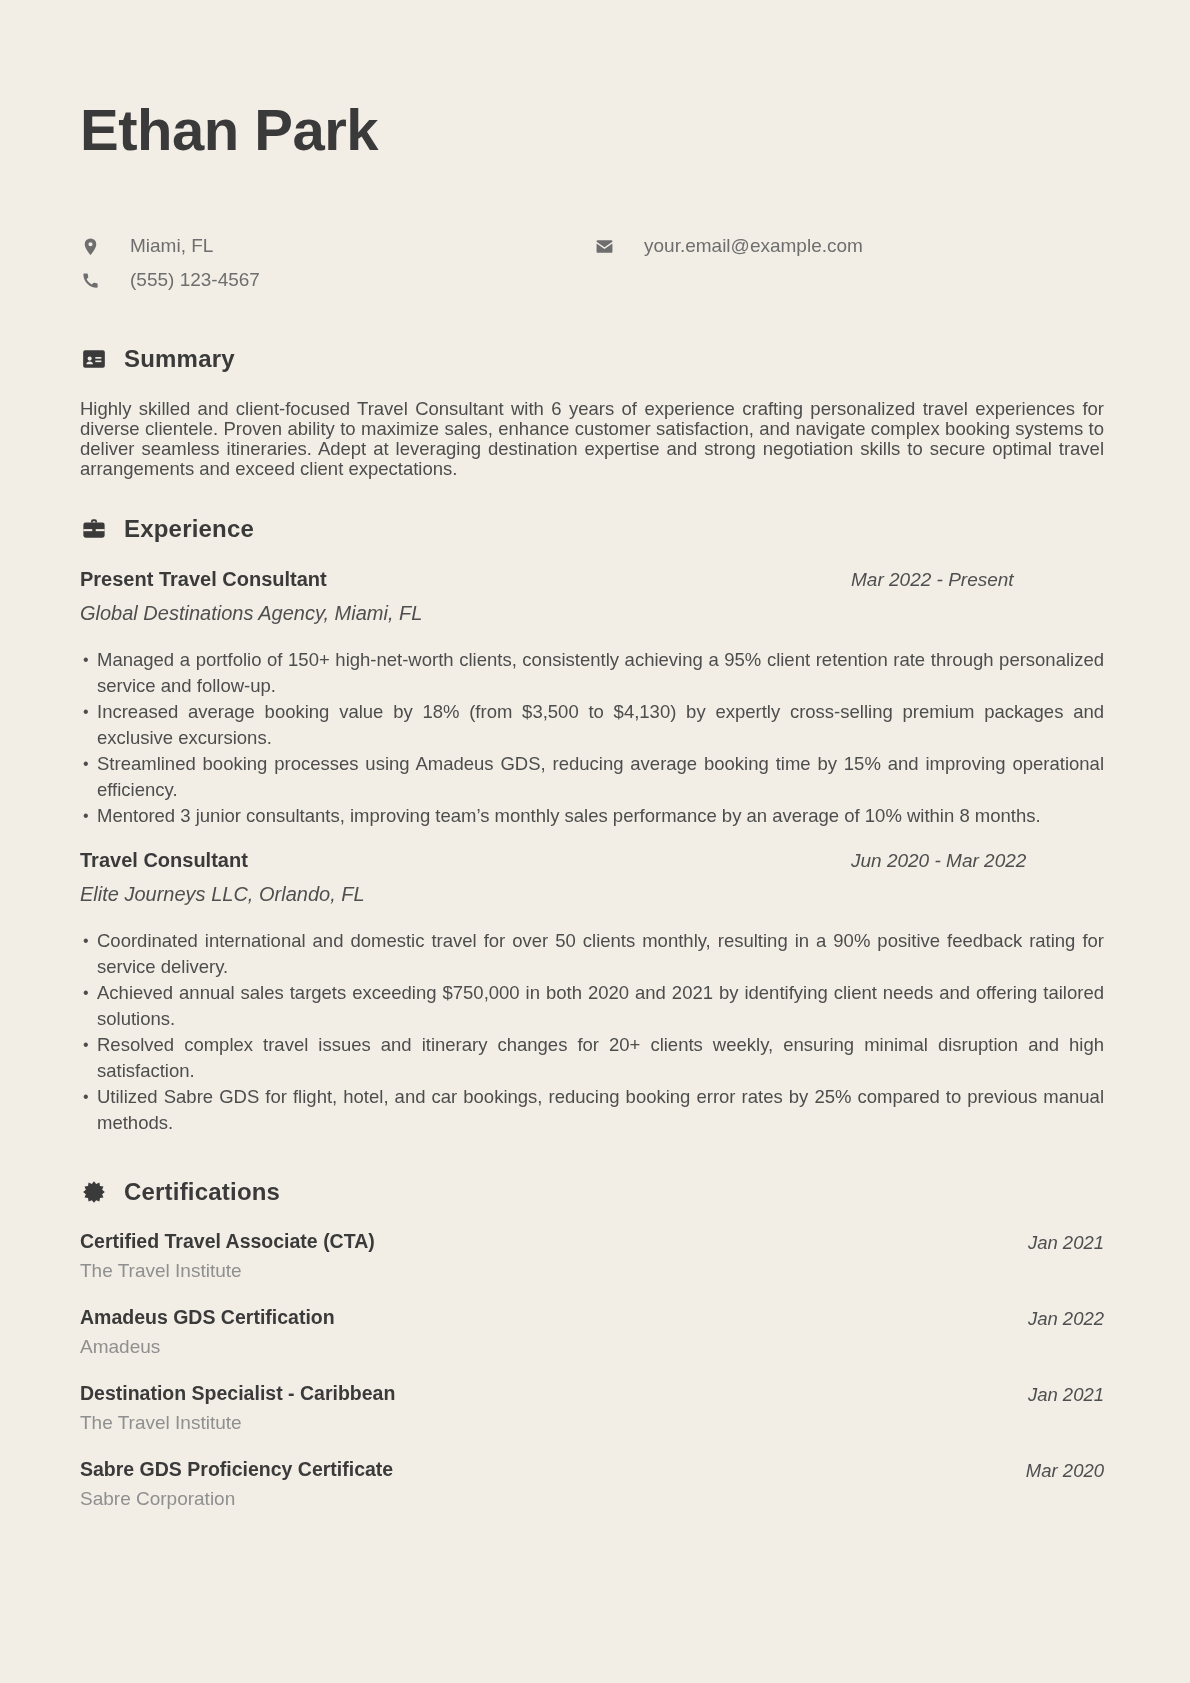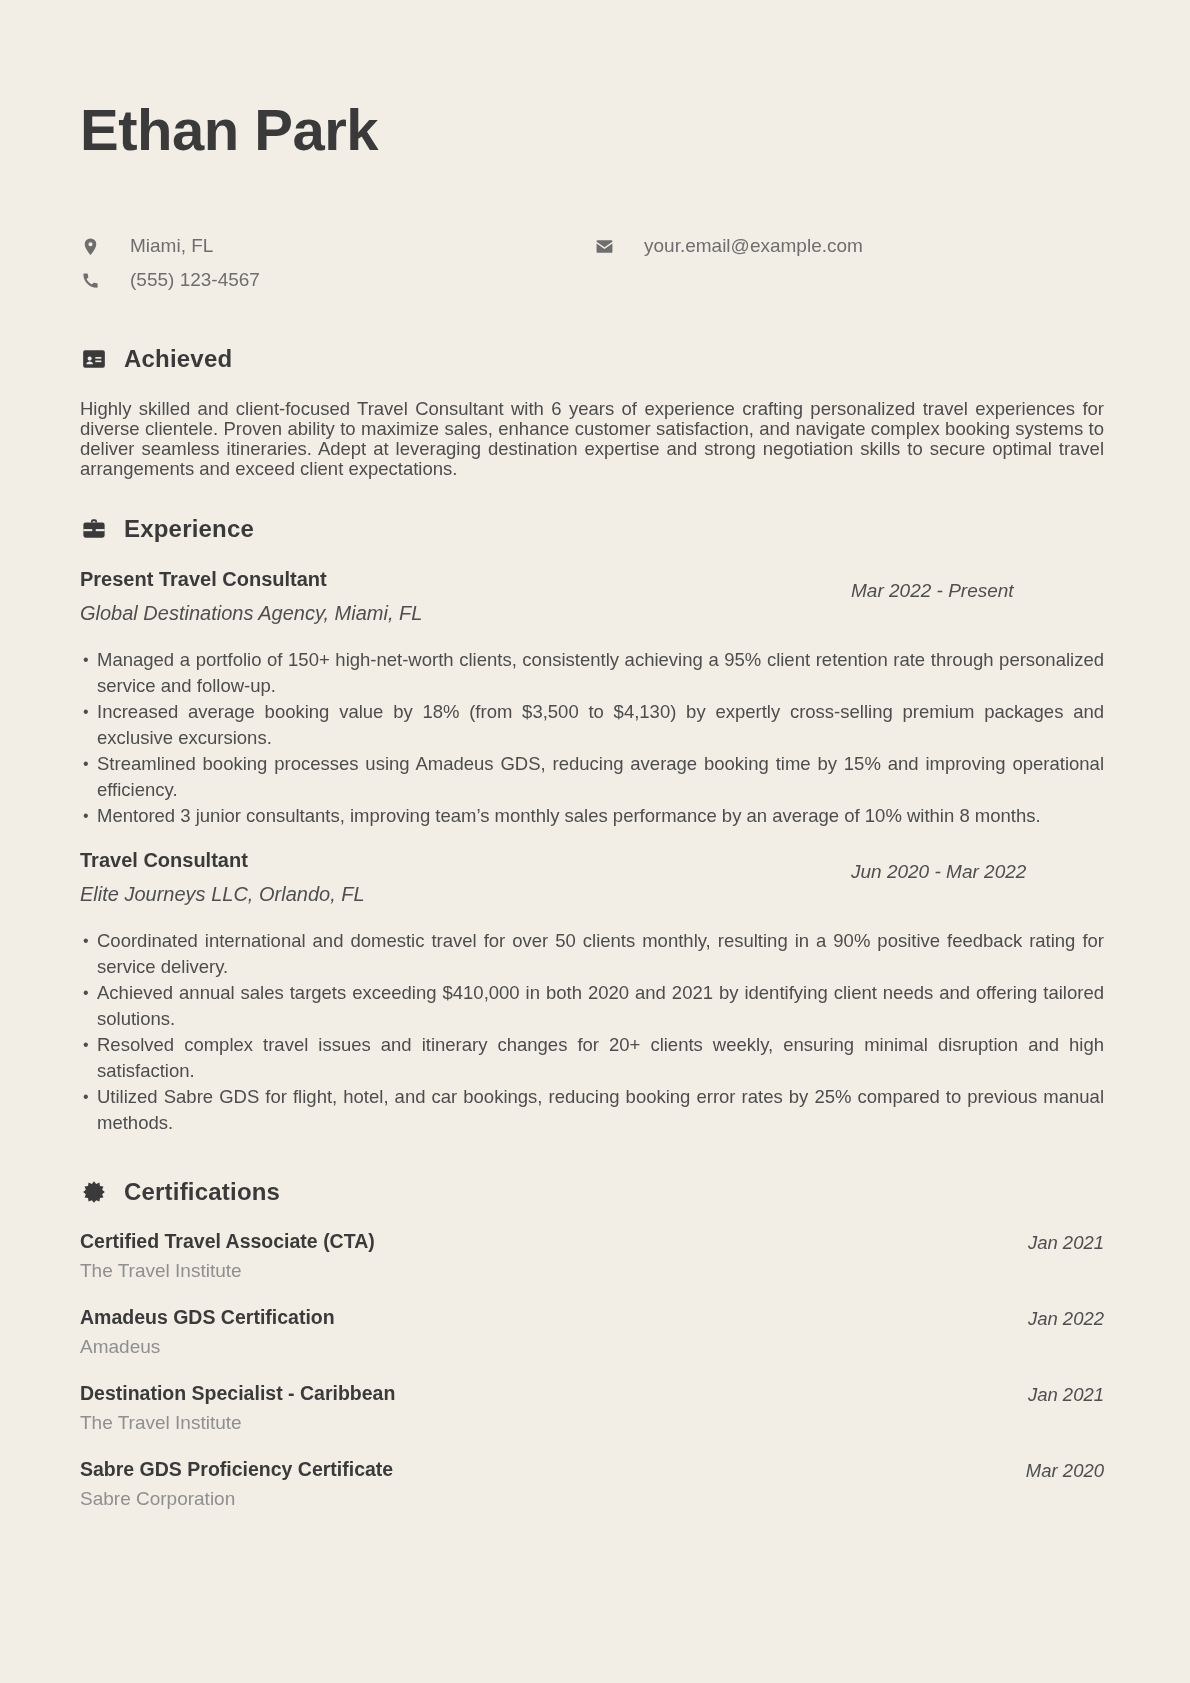--- a/index.html
+++ b/index.html
@@ -64,21 +64,21 @@
   }
   
   .section.experience{margin-top:36px;}
   .job{margin-top:25px;}
   .job + .job{margin-top:20px;}
   .job-head{position:relative;padding-right:180px;}
   .job-title{
     font-size:20px;font-weight:700;color:var(--heading);
   }
   .job-date{
-    position:absolute;left:771px;top:12px;white-space:nowrap;
+    position:absolute;left:771px;top:1px;white-space:nowrap;
     font-size:19px;font-style:italic;color:var(--date);
   }
   .job-company{
     margin-top:11px;
     font-size:20px;font-style:italic;color:var(--date);
   }
   ul.bullets{
     margin-top:22px;list-style:none;
   }
   ul.bullets li{
@@ -147,21 +147,21 @@
     <div class="section-head">
       <span class="sicon">
         <svg viewBox="0 0 24 24">
           <path d="M3.8 4h16.4A1.8 1.8 0 0 1 22 5.8v12.4a1.8 1.8 0 0 1-1.8 1.8H3.8A1.8 1.8 0 0 1 2 18.2V5.8A1.8 1.8 0 0 1 3.8 4zm0 2.6h16.4v.9H3.8v-.9z"></path>
           <circle cx="8" cy="11.6" r="1.9" fill="#f2eee6"></circle>
           <path d="M4.9 16.9c0-1.6 1.4-2.7 3.1-2.7s3.1 1.1 3.1 2.7z" fill="#f2eee6"></path>
           <rect x="13.2" y="10.2" width="5.6" height="1.5" fill="#f2eee6"></rect>
           <rect x="13.2" y="13.4" width="5.6" height="1.5" fill="#f2eee6"></rect>
         </svg>
       </span>
-      <h2>Achieved</h2>
+      <h2>Summary</h2>
     </div>
     <p class="summary-text">Highly skilled and client-focused Travel Consultant with 6 years of experience crafting personalized travel experiences for diverse clientele. Proven ability to maximize sales, enhance customer satisfaction, and navigate complex booking systems to deliver seamless itineraries. Adept at leveraging destination expertise and strong negotiation skills to secure optimal travel arrangements and exceed client expectations.</p>
   </section>
 
   <section class="section experience">
     <div class="section-head">
       <span class="sicon">
         <svg viewBox="0 0 24 24">
           <path d="M9.2 6V5a2 2 0 0 1 2-2h1.6a2 2 0 0 1 2 2v1h-1.7V4.8h-2.2V6H9.2z"></path>
           <rect x="2.2" y="6" width="19.6" height="14" rx="2"></rect>
@@ -187,21 +187,21 @@
     </div>
 
     <div class="job">
       <div class="job-head">
         <span class="job-title">Travel Consultant</span>
         <span class="job-date">Jun 2020 - Mar 2022</span>
       </div>
       <div class="job-company">Elite Journeys LLC, Orlando, FL</div>
       <ul class="bullets">
         <li>Coordinated international and domestic travel for over 50 clients monthly, resulting in a 90% positive feedback rating for service delivery.</li>
-        <li>Achieved annual sales targets exceeding $410,000 in both 2020 and 2021 by identifying client needs and offering tailored solutions.</li>
+        <li>Achieved annual sales targets exceeding $750,000 in both 2020 and 2021 by identifying client needs and offering tailored solutions.</li>
         <li>Resolved complex travel issues and itinerary changes for 20+ clients weekly, ensuring minimal disruption and high satisfaction.</li>
         <li>Utilized Sabre GDS for flight, hotel, and car bookings, reducing booking error rates by 25% compared to previous manual methods.</li>
       </ul>
     </div>
   </section>
 
   <section class="section certifications">
     <div class="section-head">
       <span class="sicon">
         <svg viewBox="0 0 24 24">

